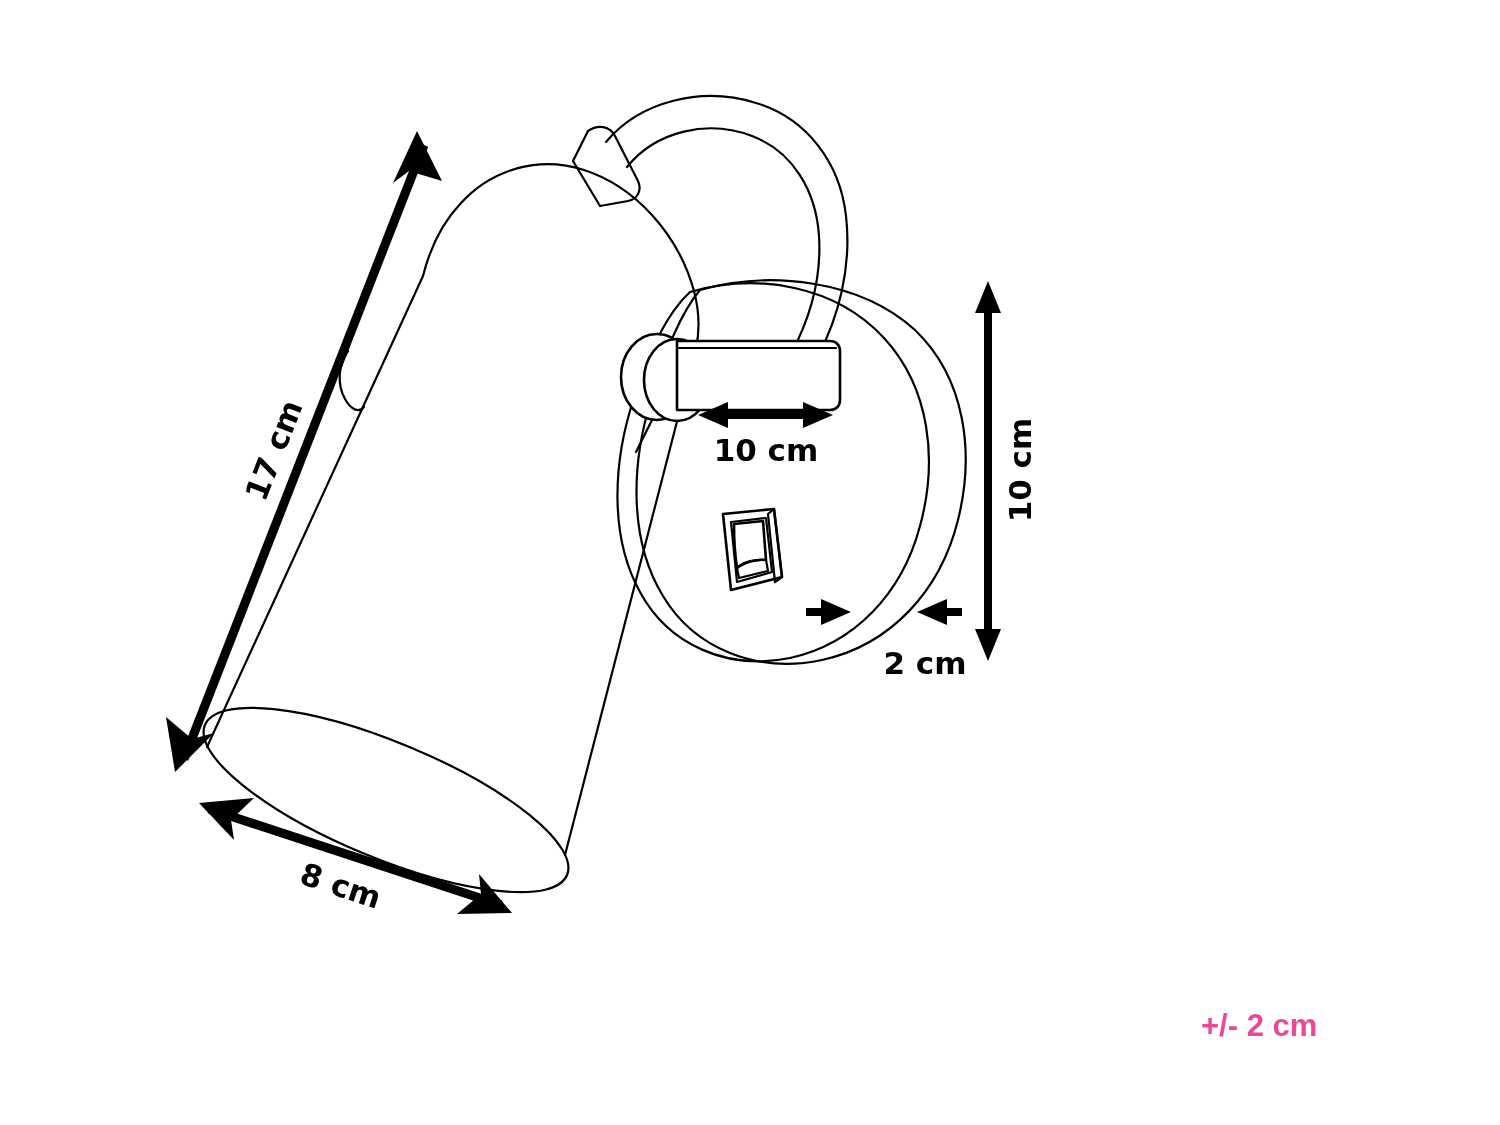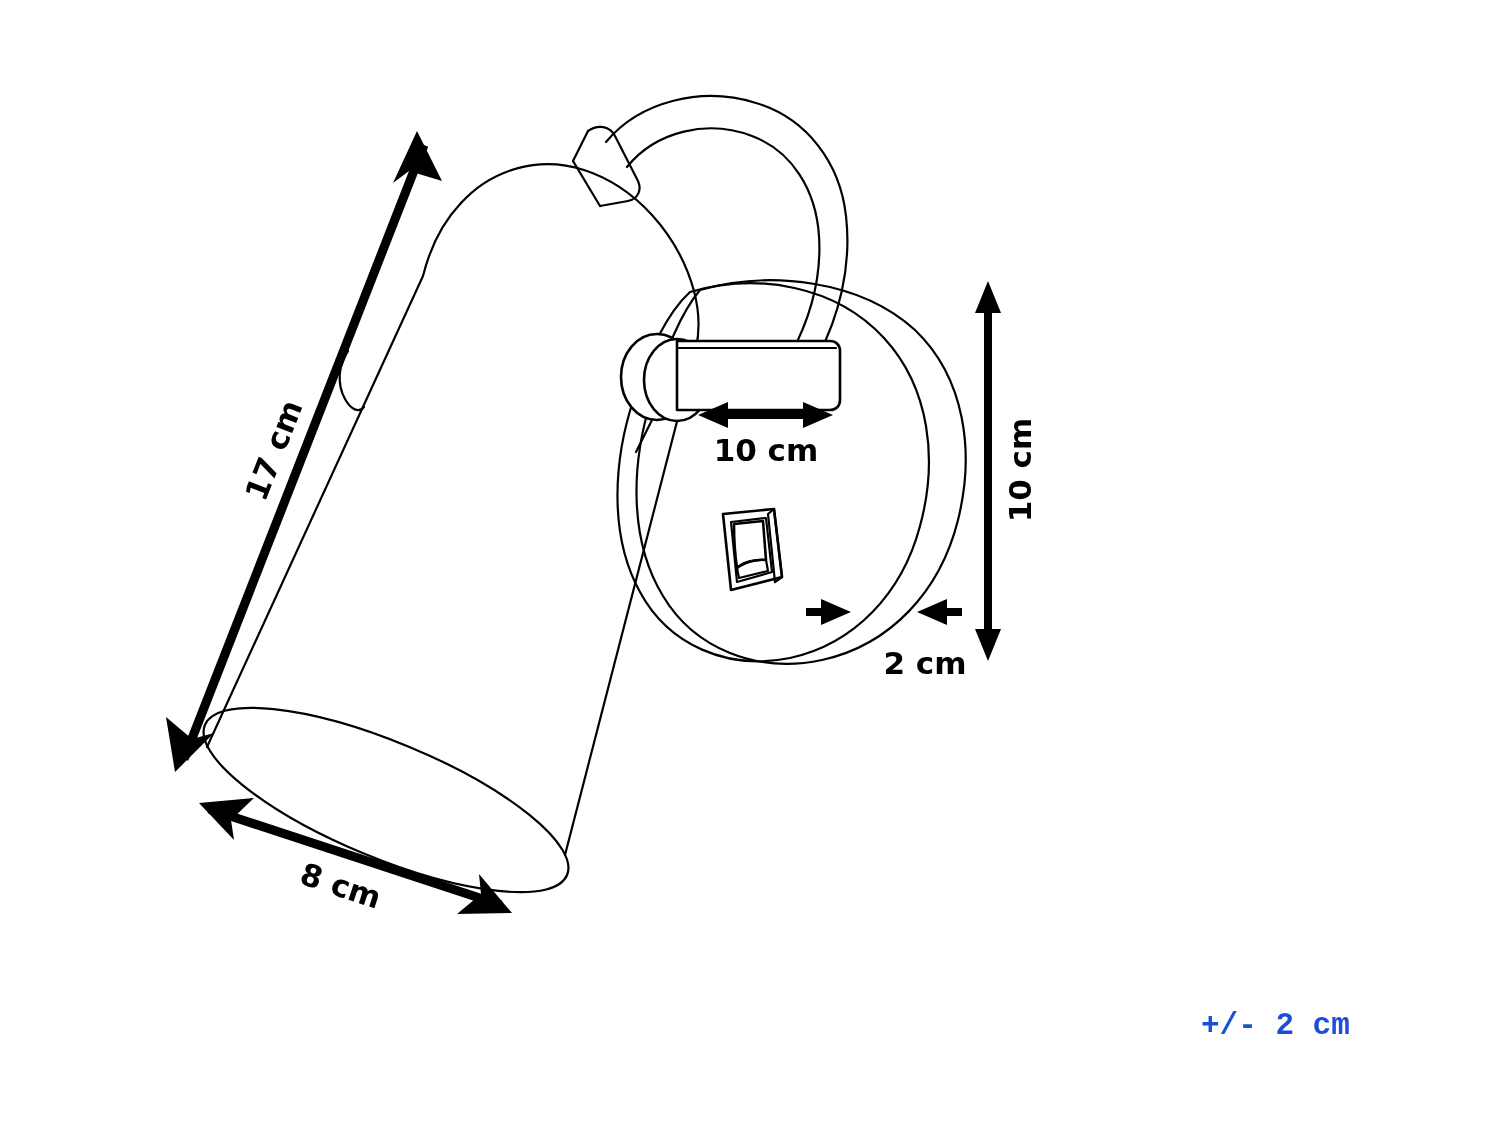--- a/index.html
+++ b/index.html
@@ -56,24 +56,24 @@
     stroke: none;
   }
   .dim-label {
     font-family: "DejaVu Sans", sans-serif;
     font-weight: bold;
     font-size: 31px;
     fill: #000000;
   }
   .tolerance-label {
     position: absolute;
-    font-family: Liberation Mono, monospace;
+    font-family: Liberation Sans, sans-serif;
     font-weight: bold;
     font-size: 31px;
-    color: #1d4ed8;
+    color: #ec4899;
     white-space: nowrap;
   }
 </style>
 </head>
 <body>
 
 <div id="page">
 
   <svg id="drawing" viewBox="0 0 1500 1125" xmlns="http://www.w3.org/2000/svg">
 

